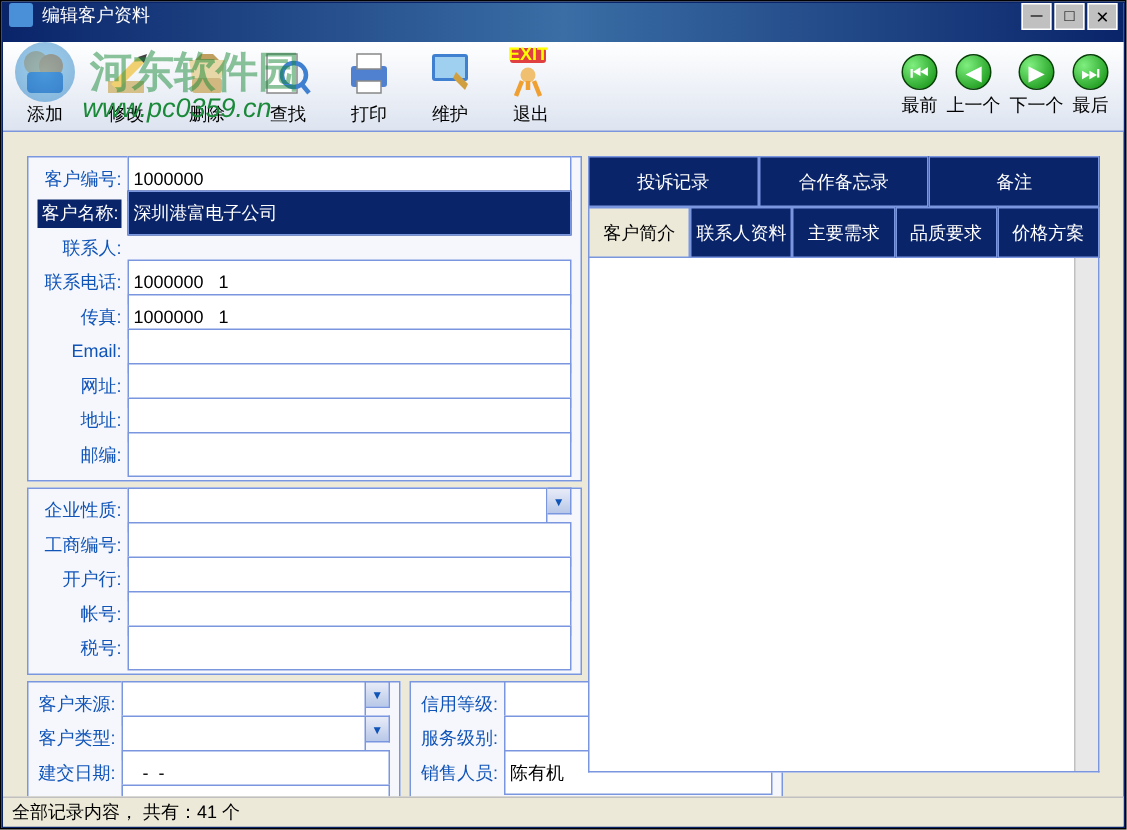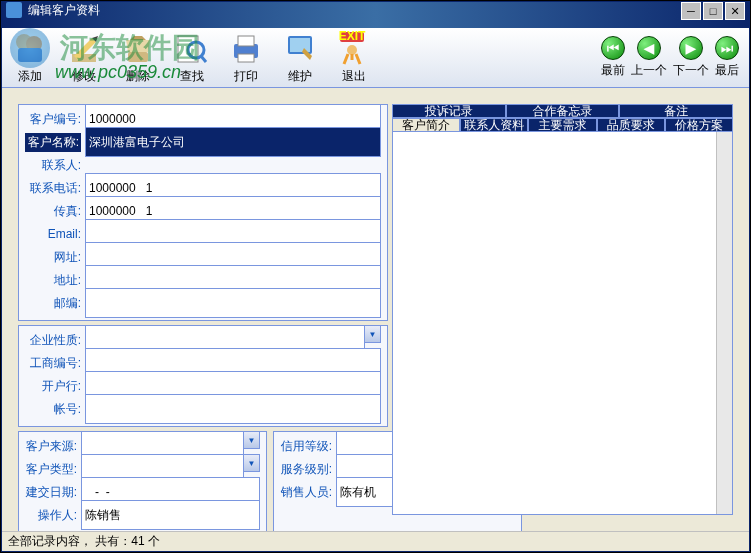--- a/index.html
+++ b/index.html
@@ -28,21 +28,21 @@
 .field-row { display: flex; align-items: center; margin-bottom: 3px; height: 20px; }
 .field-label { width: 56px; text-align: right; color: #1054b8; margin-right: 4px; flex-shrink: 0; }
 .field-label.sel { background: #0a246a; color: #fff; padding: 1px 2px; }
 .field-input { flex: 1; height: 30px; border: 1px solid #7a96df; background: #fff; padding: 0 3px; color: #000; outline: none; }
 .field-combo { display: flex; flex: 1; }
 .combo-btn { width: 16px; height: 18px; background: linear-gradient(to bottom, #e8ecf8, #b8c8e8); border: 1px solid #7a96df; border-left: none; display: flex; align-items: center; justify-content: center; cursor: pointer; font-size: 8px; color: #1054b8; }
 .dual-row { display: flex; gap: 6px; }
 .dual-row .group-box { flex: 1; }
 .dual-row .field-label { width: 52px; }
 .right-panel { flex: 1; display: flex; flex-direction: column; }
-.tab-row { display: flex; height: 14px; }
+.tab-row { display: flex; height: 34px; }
 .tab-row.top { background: #0a246a; }
 .tab { flex: 1; display: flex; align-items: center; justify-content: center; border: 1px solid #7a96df; color: #fff; background: #0a246a; cursor: pointer; font-size: 12px; }
 .tab.active { background: #ece9d8; color: #000; }
 .tab-content { flex: 1; background: #fff; border: 1px solid #7a96df; border-top: none; }
 .scrollbar-v { width: 16px; background: #e8e8e8; border-left: 1px solid #c0c0c0; }
 .content-wrap { display: flex; height: 100%; }
 .content-area { flex: 1; }
 .status-bar { height: 20px; background: #ece9d8; border-top: 1px solid #c0c0c0; padding: 2px 6px; display: flex; align-items: center; }
 </style>
 </head>
@@ -209,20 +209,24 @@
             <input class="field-input" value="" style="">
           </div>
         <div class="field-row">
             <div class="field-label">开户行:</div>
             <input class="field-input" value="" style="">
           </div>
         <div class="field-row">
             <div class="field-label">帐号:</div>
             <input class="field-input" value="" style="">
           </div>
+        <div class="field-row">
+            <div class="field-label">税号:</div>
+            <input class="field-input" value="" style="">
+          </div>
       </div>
       <div class="dual-row">
         <div class="group-box">
           <div class="field-row">
               <div class="field-label">客户来源:</div>
               <div class="field-combo">
                 <input class="field-input" value="" style="">
                 <div class="combo-btn">▼</div>
               </div>
             </div>

